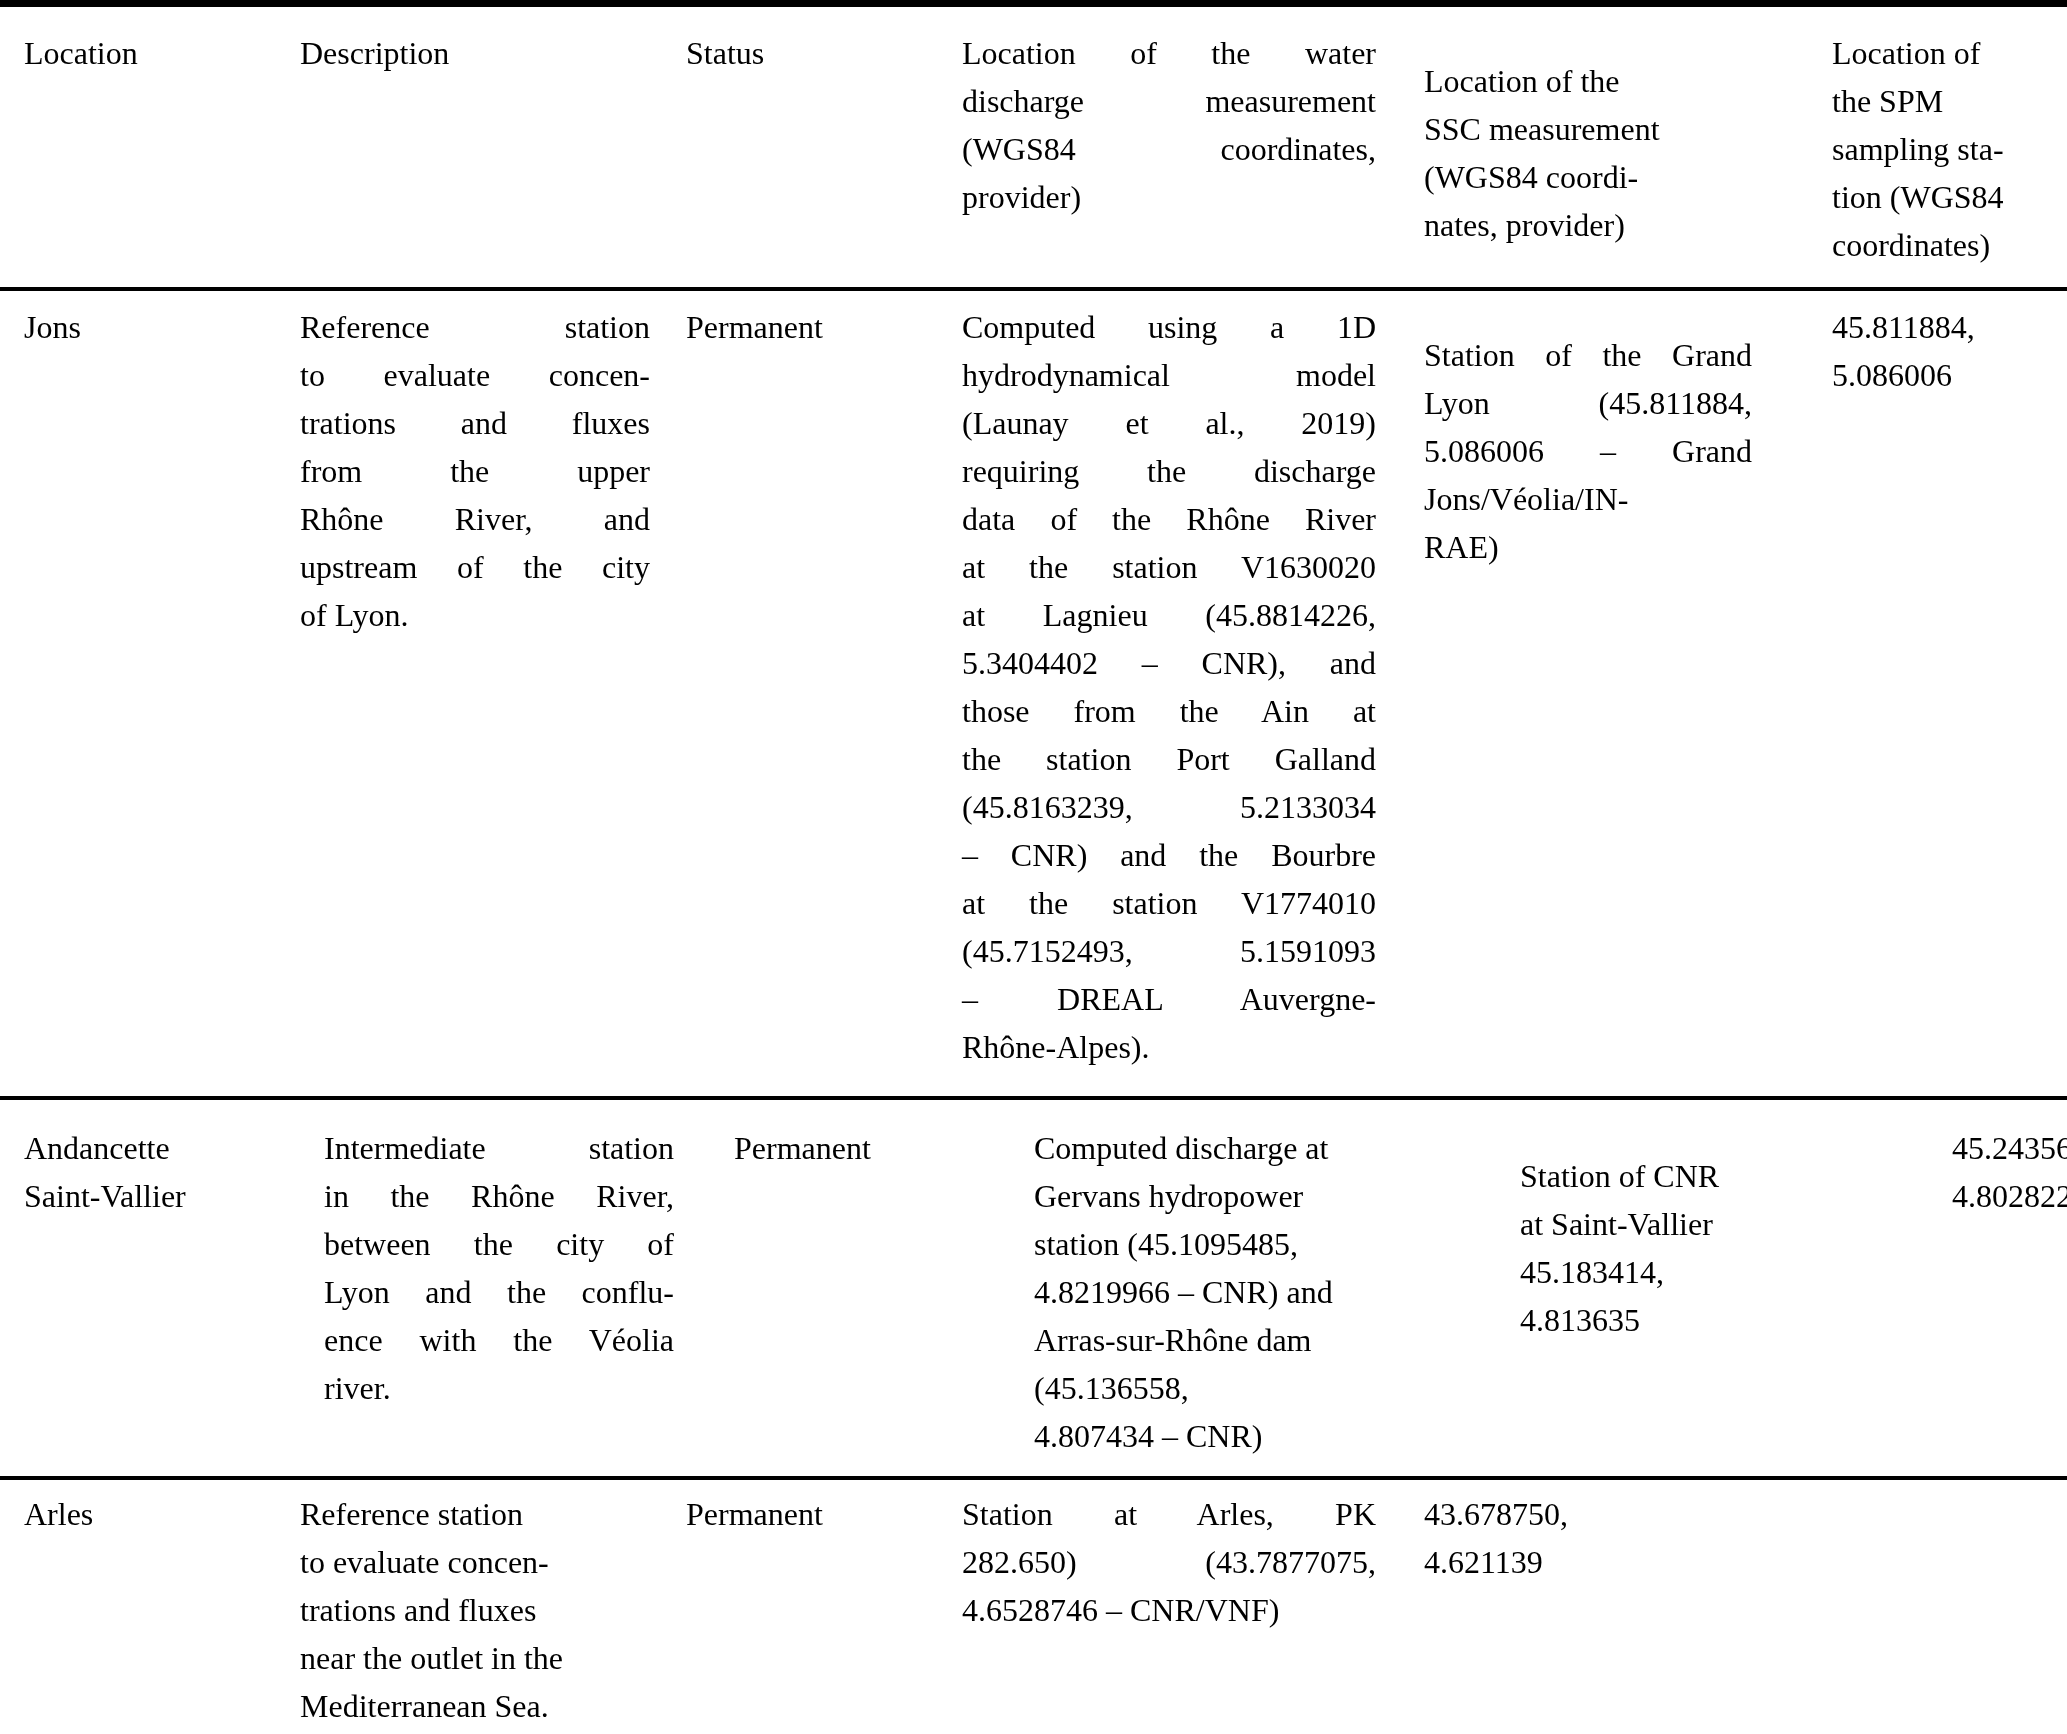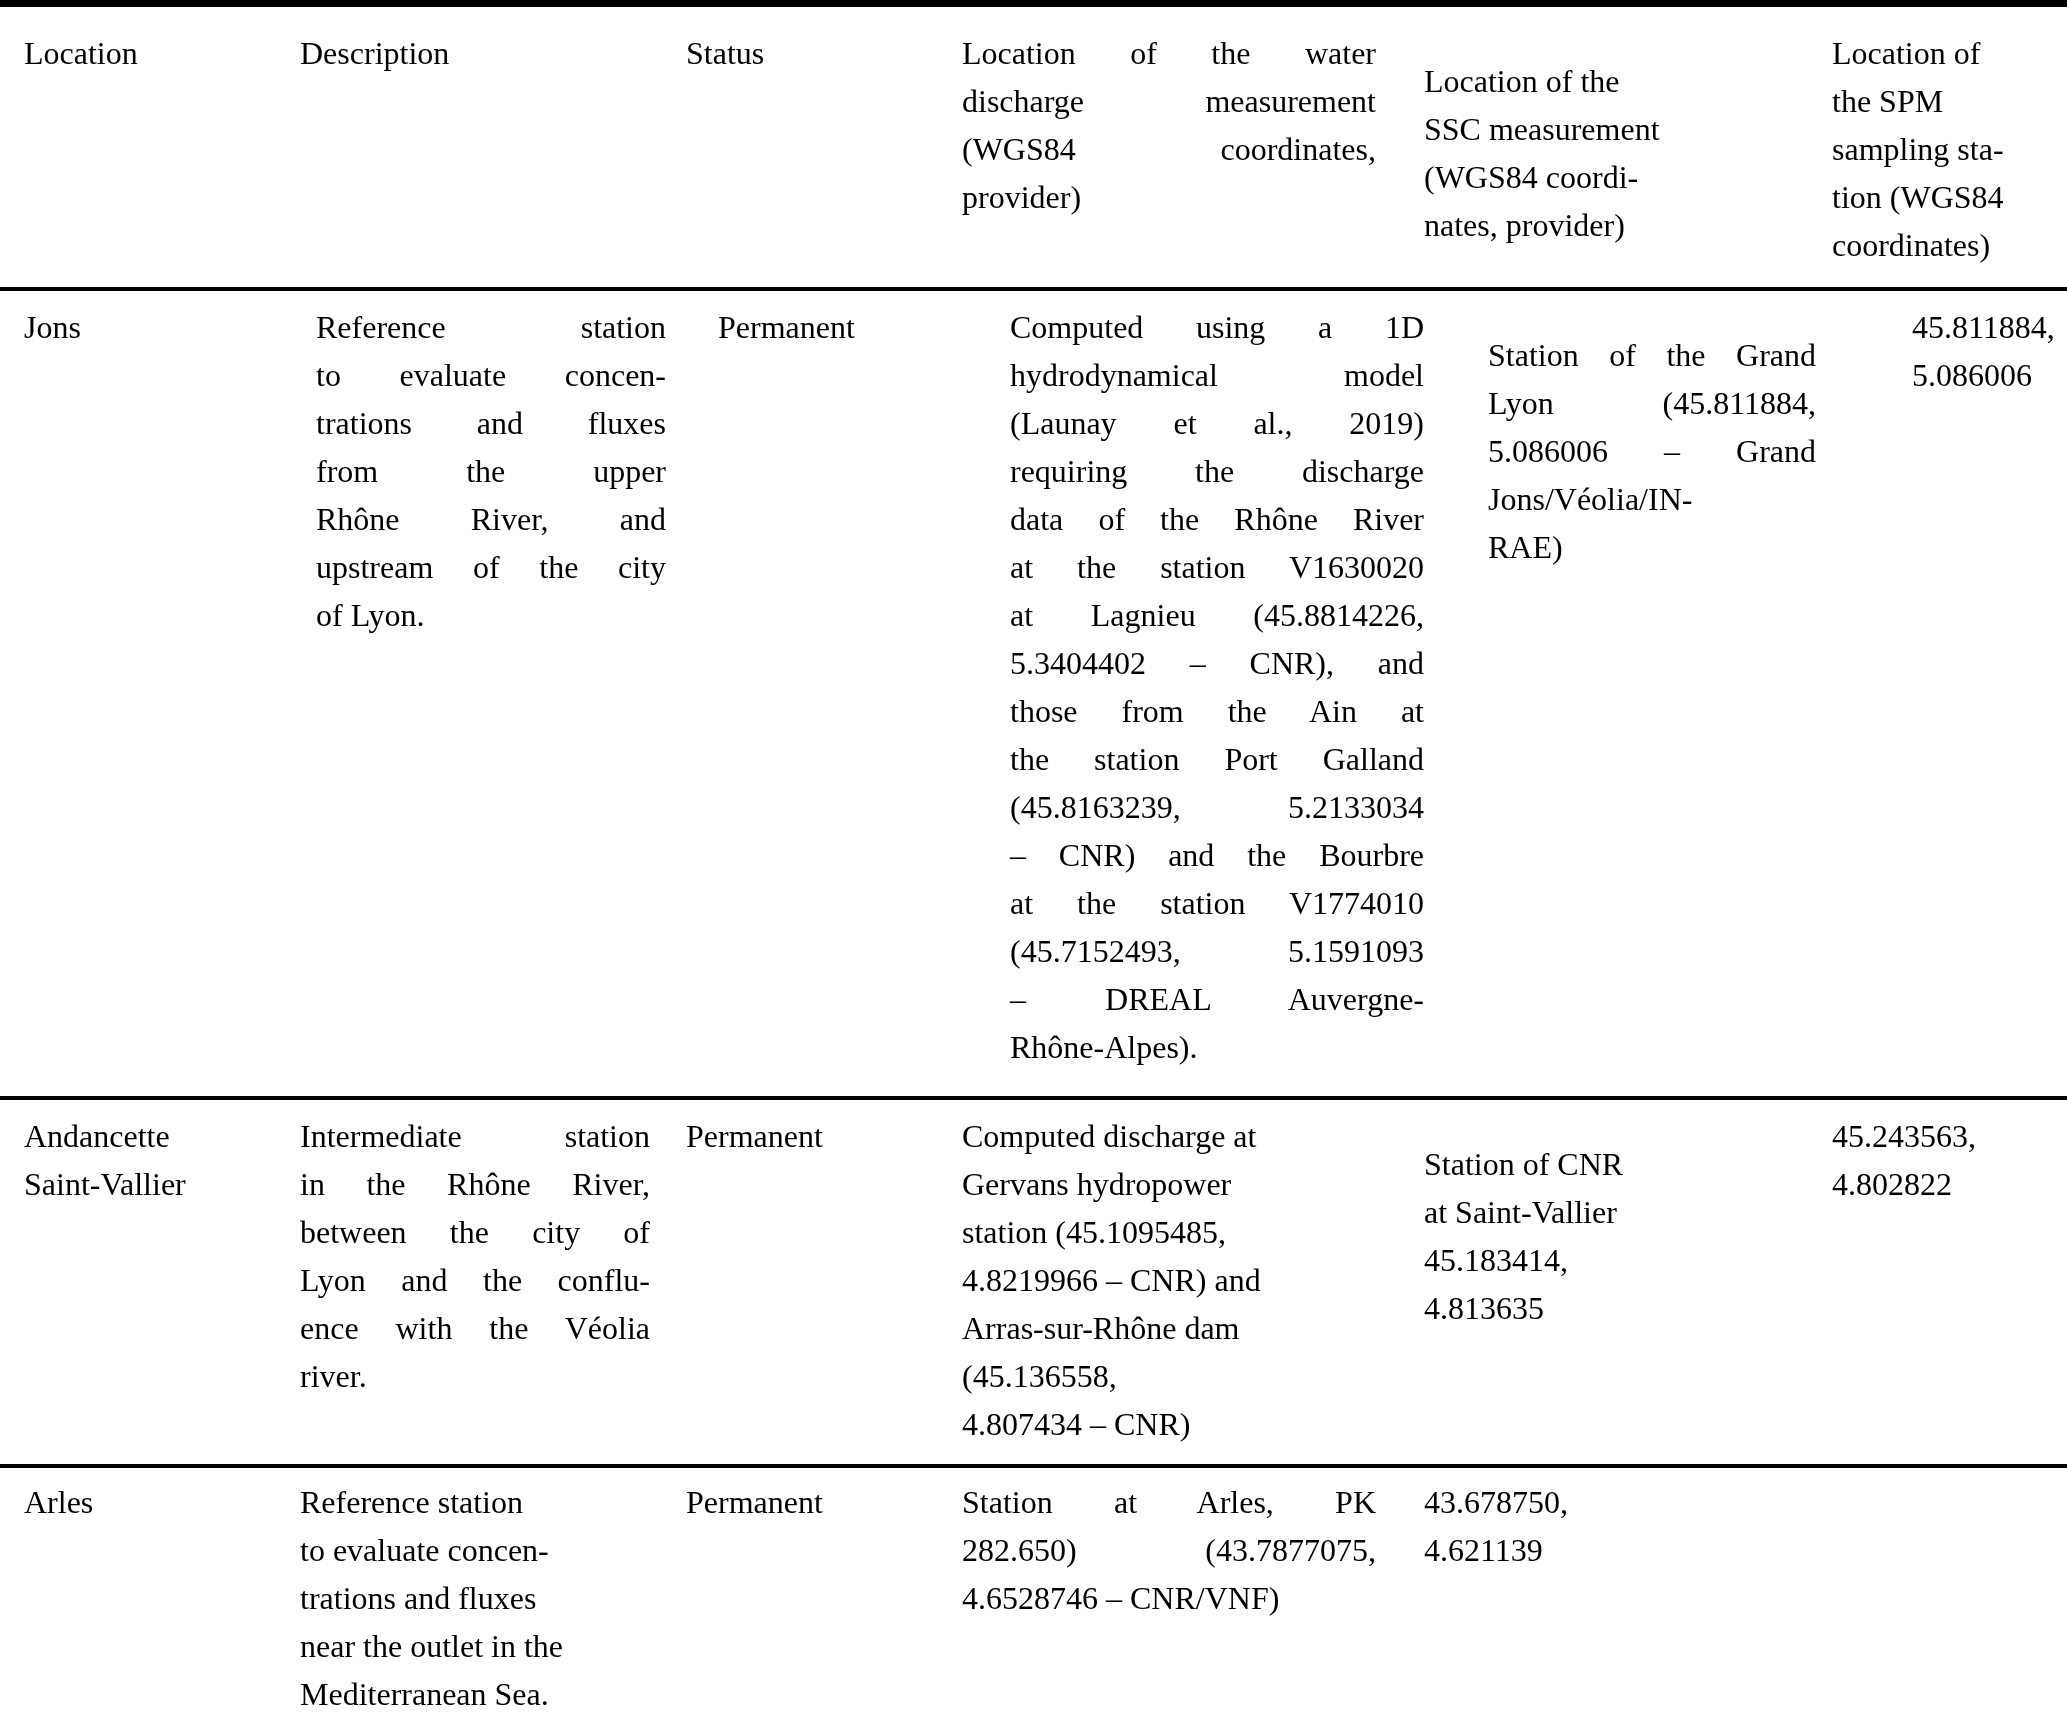--- a/index.html
+++ b/index.html
@@ -23,22 +23,22 @@
   .rule.thin  { height: 4px; }
 
   .row {
     display: grid;
     grid-template-columns: 276px 386px 276px 462px 408px 235px;
     padding-left: 24px;
     box-sizing: border-box;
     width: 2067px;
   }
   .row.header-row { padding-top: 22px;  padding-bottom: 18px; }
-  .row.row-0      { padding-top: 12px; padding-bottom: 25px; gap: 16px; }
-  .row.row-1      { padding-top: 12px; padding-bottom: 16px; }
+  .row.row-0      { padding-top: 12px; padding-bottom: 25px; }
+  .row.row-1      { padding-top: 24px; padding-bottom: 16px; gap: 24px; }
   .row.row-2      { padding-top: 10px; padding-bottom: 16px; }
 
   .cell {
     font-size: 32px;
     line-height: 48px;
     box-sizing: border-box;
   }
   .cell .ln { min-height: 48px; }
 
   

